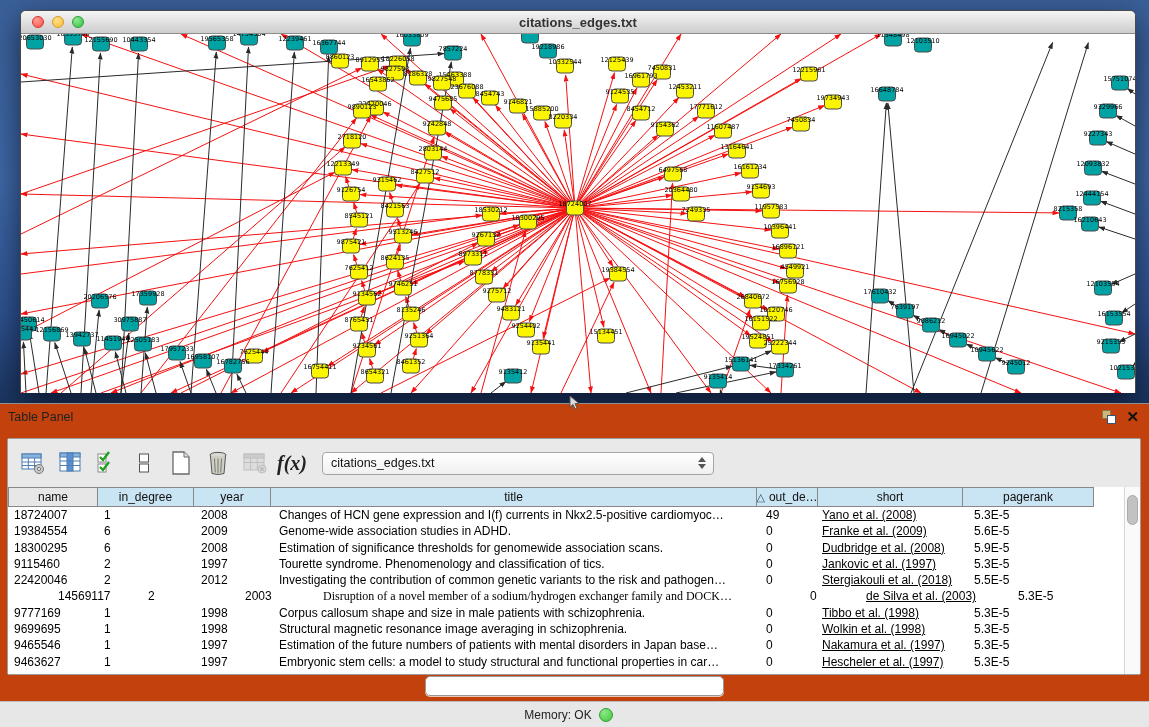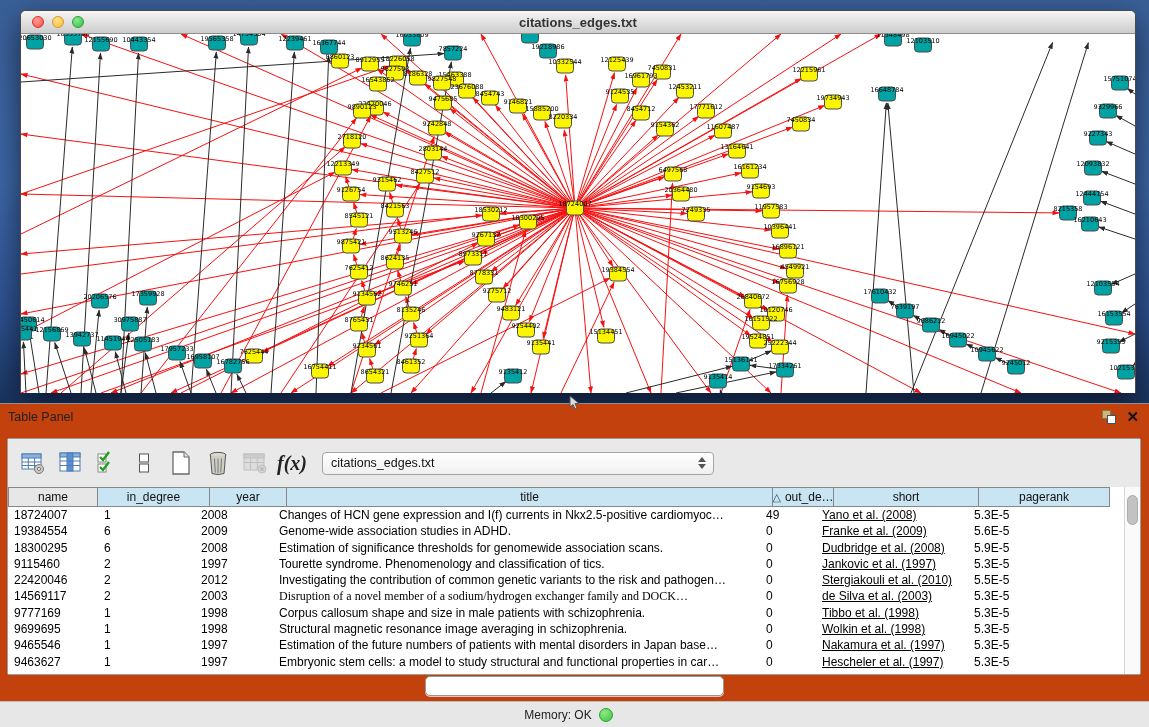--- a/index.html
+++ b/index.html
@@ -892,21 +892,21 @@
         <span class="combo-arrows">
           <span class="up"></span>
             <span class="dn"></span>
         </span>
       </div>
     </div>
 
     <div class="tbl">
       <div class="thead" id="tbl-head">
           <div class="hcell" style="width: 90px;">name</div>
-          <div class="hcell" style="width: 113px;">in_degree</div>
+          <div class="hcell" style="width: 97px;">in_degree</div>
           <div class="hcell" style="width: 78px;">year</div>
           <div class="hcell" style="width: 487px;">title</div>
           <div class="hcell" style="width: 62px;"><span class="sortglyph">△</span>out_de…</div>
           <div class="hcell" style="width: 146px;">short</div>
           <div class="hcell" style="width: 132px;">pagerank</div>
         </div>
       <div id="tbl-body">
           <div class="trow">
             <div class="tcell" style="width: 90px;">18724007</div>
             <div class="tcell" style="width: 97px;">1</div>
@@ -942,25 +942,25 @@
             <div class="tcell" style="width: 62px;">0</div>
             <div class="tcell center" style="width: 146px;">Jankovic et al. (1997)</div>
             <div class="tcell" style="width: 132px;">5.3E-5</div>
           </div>
           <div class="trow">
             <div class="tcell" style="width: 90px;">22420046</div>
             <div class="tcell" style="width: 97px;">2</div>
             <div class="tcell" style="width: 78px;">2012</div>
             <div class="tcell" style="width: 487px;">Investigating the contribution of common genetic variants to the risk and pathogen…</div>
             <div class="tcell" style="width: 62px;">0</div>
-            <div class="tcell center" style="width: 146px;">Stergiakouli et al. (2010)</div>
+            <div class="tcell center" style="width: 146px;">Stergiakouli et al. (2018)</div>
             <div class="tcell" style="width: 132px;">5.5E-5</div>
           </div>
           <div class="trow">
-            <div class="tcell" style="width: 90px;">14569117</div>
+            <div class="tcell" style="width: 90px; margin-left: 44px;">14569117</div>
             <div class="tcell" style="width: 97px;">2</div>
             <div class="tcell" style="width: 78px;">2003</div>
             <div class="tcell" style="width: 487px; font-family: Liberation Serif, serif;">Disruption of a novel member of a sodium/hydrogen exchanger family and DOCK…</div>
             <div class="tcell" style="width: 62px;">0</div>
             <div class="tcell center" style="width: 146px;">de Silva et al. (2003)</div>
             <div class="tcell" style="width: 132px;">5.3E-5</div>
           </div>
           <div class="trow">
             <div class="tcell" style="width: 90px;">9777169</div>
             <div class="tcell" style="width: 97px;">1</div>

